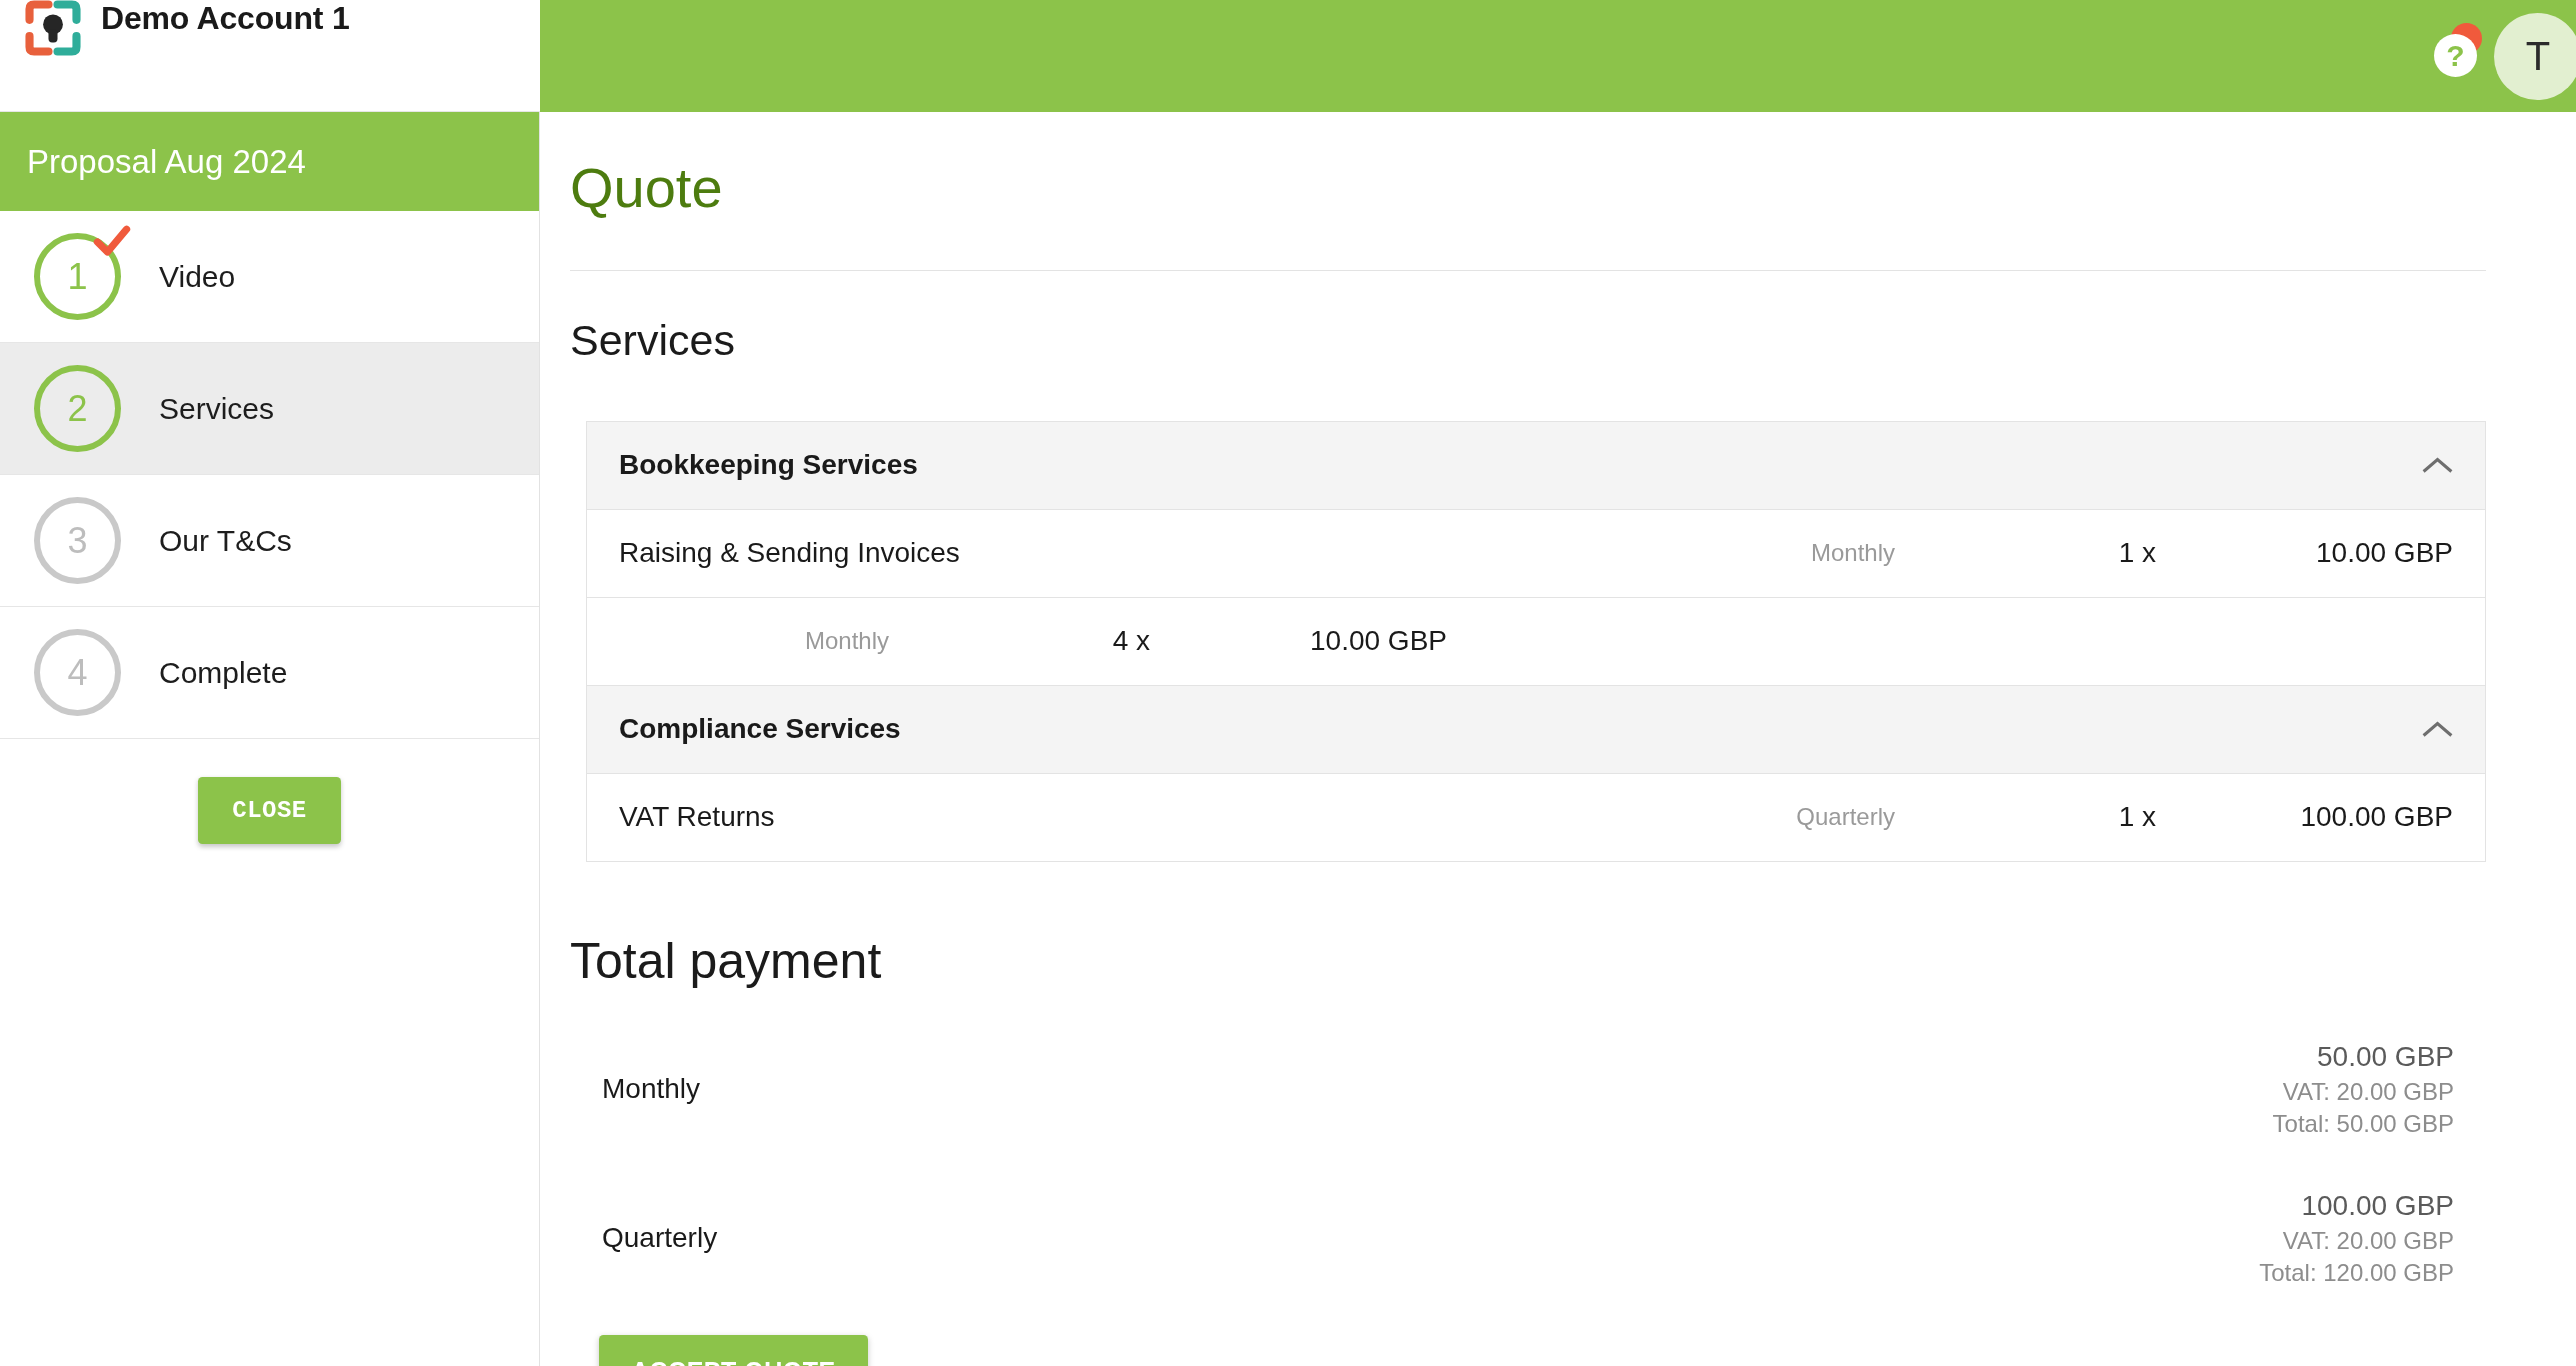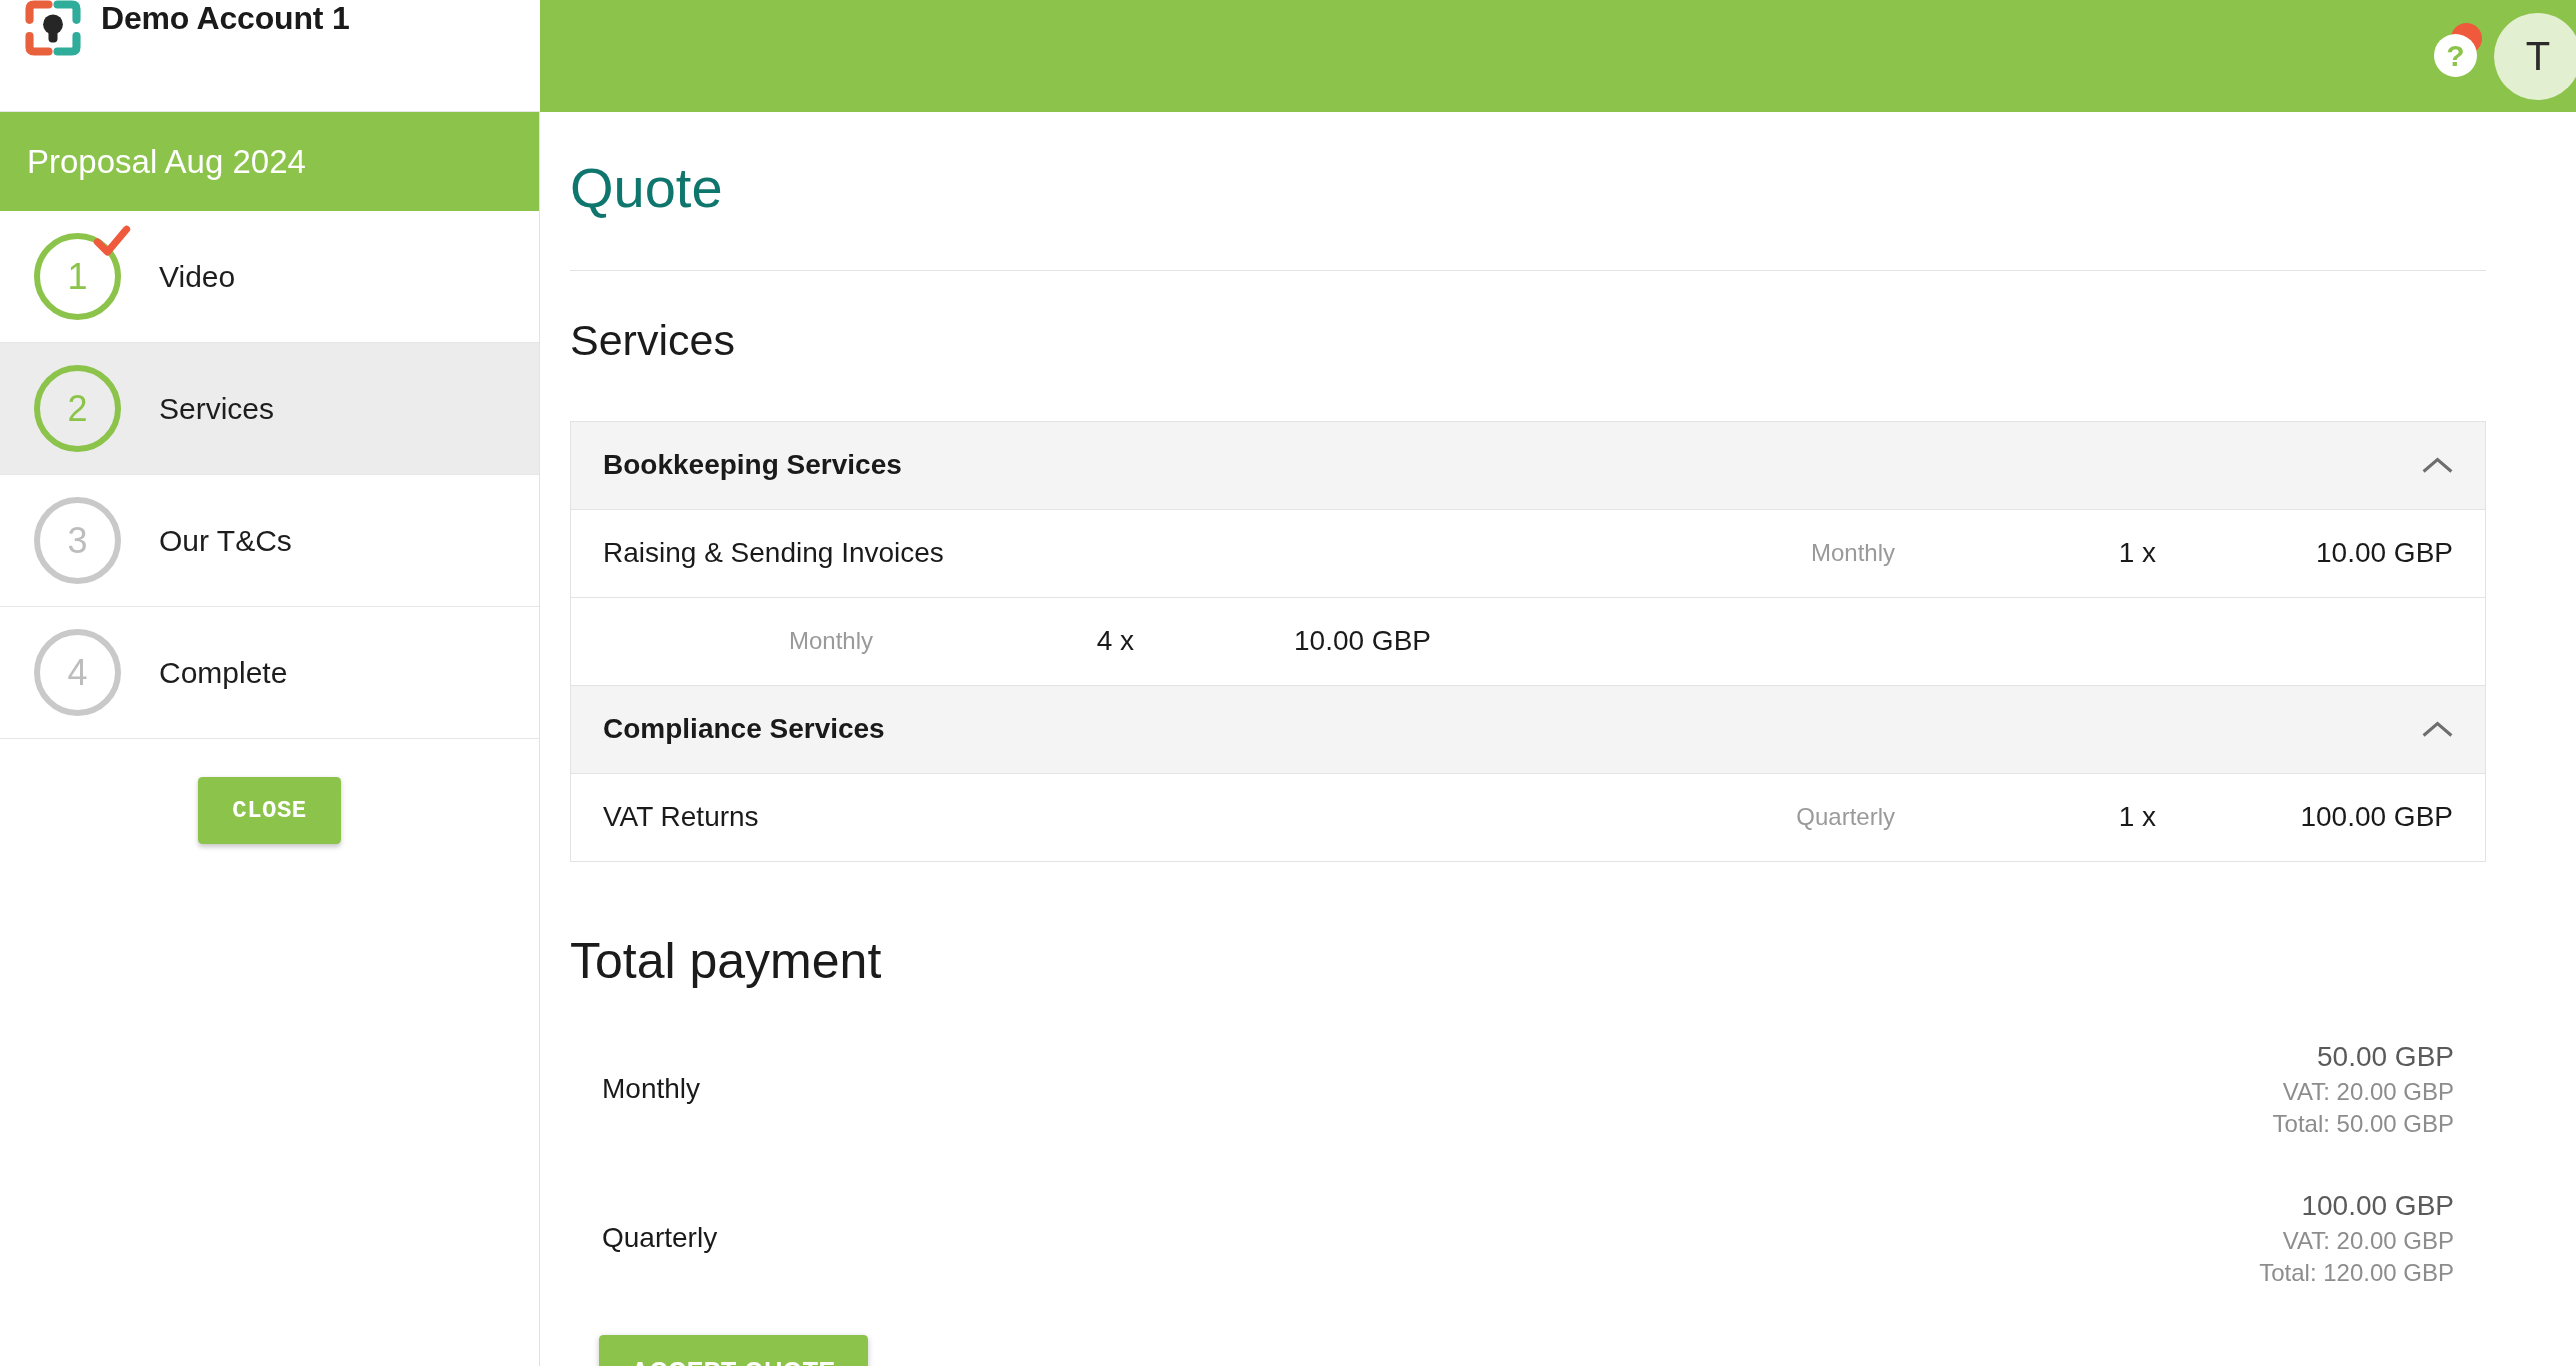--- a/index.html
+++ b/index.html
@@ -77,26 +77,26 @@
     padding:20px 34px; font-size:24px; font-weight:bold; letter-spacing:0.5px;
     box-shadow:0 2.7px 5.4px rgba(0,0,0,0.22); cursor:pointer;
     font-family:Liberation Mono, monospace;
   }
 
   
   .main {
     position:absolute; top:112px; left:541px; width:2035px; height:1255px;
     background:#ffffff; padding:43px 90px 0 29px;
   }
-  .page-title { font-size:56px; font-weight:300; color:#0f766e; padding-left:0; }
+  .page-title { font-size:56px; font-weight:300; color:#4d7c0f; padding-left:0; }
   .rule { height:0.9px; background:#e3e3e3; margin:50px 0 0 0; }
   .section-title { font-size:43px; font-weight:300; color:#1b1b1b; margin-top:45px; }
 
   .svc-table {
-    margin-top:56px; border:0.9px solid #e3e3e3; border-bottom:none;
+    margin-top:56px; border:0.9px solid #e3e3e3; border-bottom:none;margin-left:16px;
   }
   .grp-row {
     background:#f4f4f4; height:88px; display:flex; align-items:center;
     padding:0 32px 0 32px; border-bottom:0.9px solid #e3e3e3; cursor:pointer;
   }
   .grp-name { font-size:28px; font-weight:bold; color:#1a1a1a; flex:1; }
   .chev { width:31px; height:20px; flex:0 0 auto; }
   .svc-row {
     height:88px; display:flex; align-items:center; padding:0 32px 0 32px;
     border-bottom:0.9px solid #e3e3e3; background:#ffffff;

